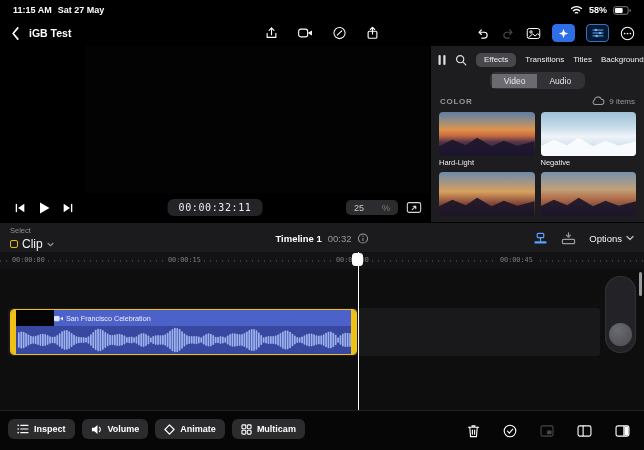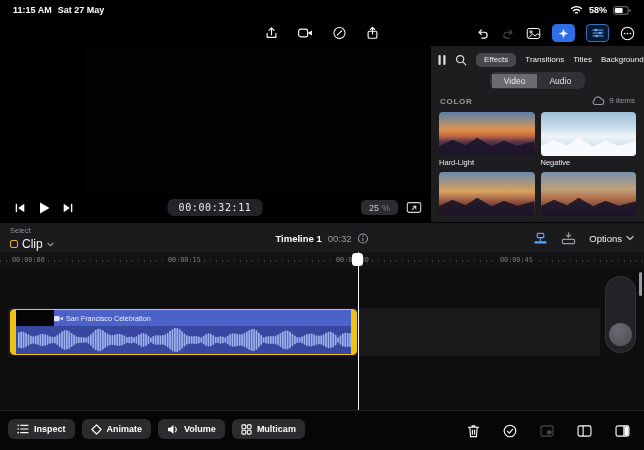--- a/index.html
+++ b/index.html
@@ -28,36 +28,36 @@
 
   
   #left-col{left:0;top:46px;width:428px;height:176px;background:#000}
   #preview{position:absolute;left:85px;top:0;width:345px;height:147px;background:#030304}
   #transport{position:absolute;left:0;bottom:0;width:430px;height:29px;display:flex;align-items:center}
   #t-icons{display:flex;align-items:center;gap:11px;margin-left:14px}
   #timecode{position:absolute;left:50%;transform:translateX(-50%);background:#242428;border-radius:6px;
             padding:3px 11px;font-size:10px;letter-spacing:.6px;color:#ededf0;
             font-family:"DejaVu Sans Mono",monospace}
   #t-right{position:absolute;right:8px;display:flex;align-items:center;gap:8px}
-  #zoom-pill{background:#2c2c2e;border-radius:5px;padding:2.5px 8px;font-size:9px;color:#c9c9cd;display:flex;gap:3px}
+  #zoom-pill{background:#2c2c2e;border-radius:5px;padding:2.5px 8px;font-size:9px;color:#c9c9cd;display:flex;gap:18px}
   #zoom-pill .unit{color:#7c7c82}
 
   
   #browser{left:430px;top:46px;width:214px;height:176px;background:#1d1d1f;
            border-left:1px solid #000;overflow:hidden}
   .b-row1{height:23px;display:flex;align-items:center;gap:9px;padding:0 7px;margin-top:2px;white-space:nowrap}
   .b-tab{font-size:8px;color:#f0f0f2;white-space:nowrap}
   .b-tab.active{background:#48484c;border-radius:5px;padding:2.5px 8px}
   .b-row2{height:19px;display:flex;justify-content:center;align-items:center}
   #seg{display:flex;background:#323236;border-radius:6px;padding:1.5px}
   .seg-item{font-size:8.5px;padding:2px 12px;border-radius:0;color:#e8e8ec}
   .seg-item.on{background:#6a6a70}
   .b-color{height:16px;display:flex;align-items:center;justify-content:space-between;padding:0 9px;margin-top:3px}
   #color-title{font-size:8px;font-weight:700;letter-spacing:.7px;color:#98989e}
-  #count-wrap{display:flex;gap:4px;font-size:8px;color:#98989e}
+  #count-wrap{display:flex;align-items:center;gap:4px;font-size:8px;color:#98989e}
   #fx-grid{display:grid;grid-template-columns:1fr 1fr;gap:5px 6px;padding:3px 8px 0}
   .fx-thumb{height:44px;border-radius:4px;position:relative;overflow:hidden}
   .fx-thumb::after{content:"";position:absolute;left:0;right:0;bottom:0;height:58%;
       clip-path:polygon(0 100%,0 62%,14% 36%,28% 58%,40% 28%,55% 62%,68% 40%,82% 60%,100% 42%,100% 100%)}
   .hardlight{background:linear-gradient(180deg,#5d7fa6 0%,#a98f74 26%,#e1934e 40%,#c76b3f 54%,#55344a 68%,#181527 100%)}
   .hardlight::after{background:rgba(28,22,44,.92)}
   .negative{background:linear-gradient(180deg,#9fc0d8 0%,#c8dcea 35%,#eef4f9 55%,#d8e4ee 75%,#c2d4e4 100%)}
   .negative::after{background:rgba(250,252,254,.95)}
   .row2a{background:linear-gradient(180deg,#6b8bab 0%,#d8a05e 45%,#8a4a3c 70%,#241e30 100%)}
   .row2a::after{background:rgba(26,20,38,.9)}
@@ -133,20 +133,28 @@
         <svg width="18" height="9" viewBox="0 0 20 10" fill="none">
           <rect x=".8" y=".8" width="16" height="8.4" rx="2.2" stroke="#8e8e93" stroke-width="1"></rect>
           <rect x="2.2" y="2.2" width="8.5" height="5.6" rx="1" fill="#fff"></rect>
           <path d="M18.5 3.4v3.2c.9-.2 1.3-.9 1.3-1.6s-.4-1.4-1.3-1.6z" fill="#8e8e93"></path>
         </svg>
       </span>
   </div>
 </div>
 
 <div id="toolbar" class="abs">
+  <div id="tb-left">
+    <button>
+        <svg width="10" height="15" viewBox="0 0 10 16" fill="none" stroke="#fff" stroke-width="1.8" stroke-linecap="round" stroke-linejoin="round">
+          <path d="M8 2 3 8l5 6"></path>
+        </svg>
+      </button>
+    <span id="tb-title">iGB Test</span>
+  </div>
   <div id="tb-center">
     <button><span><svg width="14" height="14" viewBox="0 0 16 16" fill="none" stroke="#fff" stroke-width="1.3" stroke-linecap="round" stroke-linejoin="round">
             <path d="M8 10V2.5"></path>
             <path d="M5.2 5 8 2.2 10.8 5"></path>
             <path d="M3 8.5V13h10V8.5"></path>
           </svg></span></button>
     <button><span><svg width="16" height="12" viewBox="0 0 18 14" fill="none" stroke="#fff" stroke-width="1.3">
             <rect x="1" y="2.5" width="10.5" height="9" rx="2.5"></rect>
             <path d="M11.5 7 16.5 4v6z" fill="#fff" stroke="none"></path>
           </svg></span></button>
@@ -516,34 +524,34 @@
             <path d="M4 1.5h8M4 5.5h8M4 9.5h8"></path>
             <circle cx="1.2" cy="1.5" r=".9" fill="#fff" stroke="none"></circle>
             <circle cx="1.2" cy="5.5" r=".9" fill="#fff" stroke="none"></circle>
             <circle cx="1.2" cy="9.5" r=".9" fill="#fff" stroke="none"></circle>
           </svg>
         </span>
       <span>Inspect</span>
     </button>
     <button class="bb-btn">
       <span>
-          <svg width="11" height="11" viewBox="0 0 12 12" fill="none" stroke="#fff" stroke-width="1.3" stroke-linejoin="round">
-            <path d="M6 1 11 6 6 11 1 6z"></path>
-          </svg>
-        </span>
-      <span>Animate</span>
-    </button>
-    <button class="bb-btn">
-      <span>
           <svg width="12" height="11" viewBox="0 0 13 12" fill="#fff">
             <path d="M1 4h2.6L7 1.2v9.6L3.6 8H1z"></path>
             <path d="M9 3.5a3.4 3.4 0 0 1 0 5" stroke="#fff" stroke-width="1.2" fill="none" stroke-linecap="round"></path>
           </svg>
         </span>
       <span>Volume</span>
+    </button>
+    <button class="bb-btn">
+      <span>
+          <svg width="11" height="11" viewBox="0 0 12 12" fill="none" stroke="#fff" stroke-width="1.3" stroke-linejoin="round">
+            <path d="M6 1 11 6 6 11 1 6z"></path>
+          </svg>
+        </span>
+      <span>Animate</span>
     </button>
     <button class="bb-btn">
       <span>
           <svg width="11" height="11" viewBox="0 0 12 12" fill="none" stroke="#fff" stroke-width="1.2">
             <rect x="1" y="1" width="4.2" height="4.2" rx="1"></rect>
             <rect x="6.8" y="1" width="4.2" height="4.2" rx="1"></rect>
             <rect x="1" y="6.8" width="4.2" height="4.2" rx="1"></rect>
             <rect x="6.8" y="6.8" width="4.2" height="4.2" rx="1"></rect>
           </svg>
         </span>

